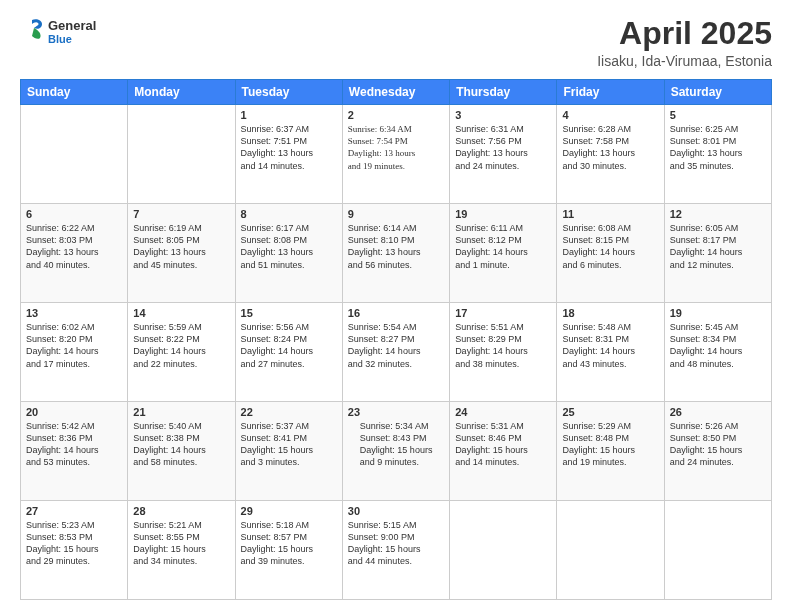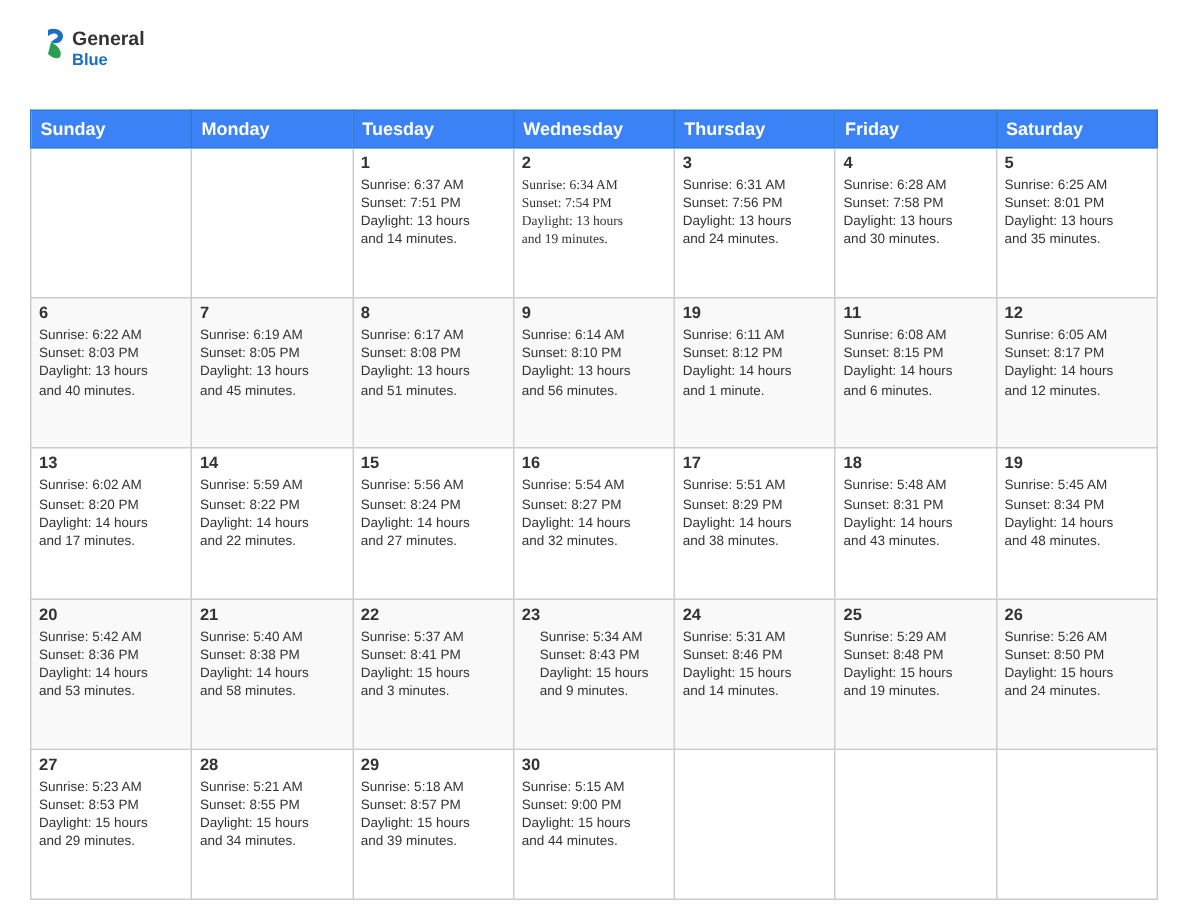--- a/index.html
+++ b/index.html
@@ -14,21 +14,21 @@
       width: 792px;
       height: 612px;
       padding: 16px 20px 12px 20px;
       display: flex;
       flex-direction: column;
     }
     .header {
       display: flex;
       justify-content: space-between;
       align-items: flex-start;
-      margin-bottom: 24px;
+      margin-bottom: 10px;
     }
     .logo {
       display: flex;
       align-items: center;
     }
     .title-area {
       text-align: right;
     }
     .month-title {
       font-size: 32px;
@@ -98,20 +98,24 @@
         <path d="M12 4 C16 2, 22 4, 22 8 C22 12, 18 14, 14 12 C16 10, 20 9, 18 7 C16 5, 12 8, 12 8 Z" fill="#1a6fc4"></path>
         <path d="M14 12 C18 14, 22 18, 20 22 C18 24, 14 22, 12 20 Z" fill="#2a9d4f"></path>
       </svg>
     </div>
     <div>
       <div style="font-size:13px;font-weight:bold;color:#333;line-height:1.2;">General</div>
       <div style="font-size:11px;font-weight:bold;color:#1a6fc4;line-height:1.2;">Blue</div>
     </div>
   </div>
 </div>
+    <div class="title-area">
+      <div class="month-title">April 2025</div>
+      <div class="subtitle">Iisaku, Ida-Virumaa, Estonia</div>
+    </div>
   </div>
 
   <table class="calendar">
     <thead>
       <tr>
         <th>Sunday</th>
         <th>Monday</th>
         <th>Tuesday</th>
         <th>Wednesday</th>
         <th>Thursday</th>

